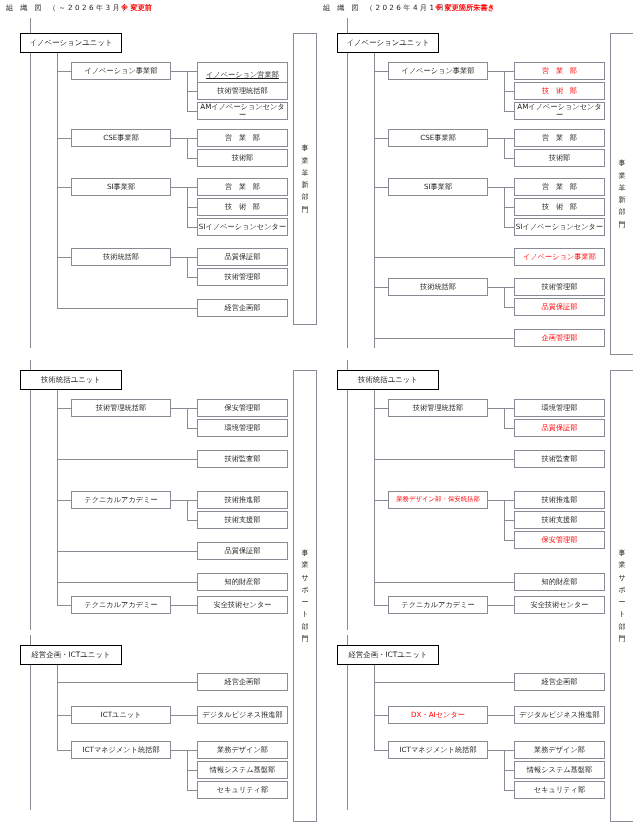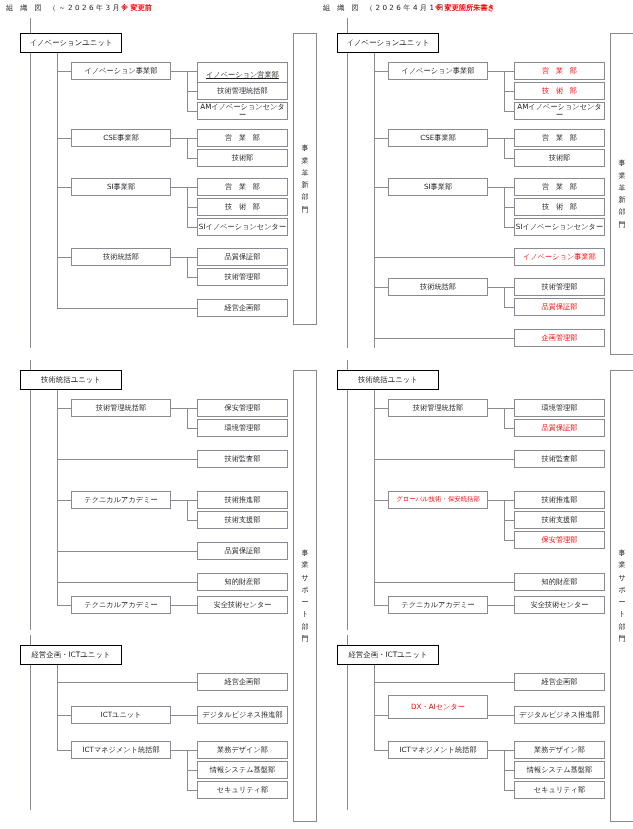--- a/index.html
+++ b/index.html
@@ -277,21 +277,21 @@
       <div class="ln v" style="left:187px;top:48px;height:20px;"></div>
       <div class="ln h" style="left:187px;top:48px;width:10px;"></div>
       <div class="ln h" style="left:187px;top:68px;width:10px;"></div>
       <div class="node" style="left:197px;top:39px;width:91px;height:18px;">環境管理部</div>
       <div class="node red" style="left:197px;top:59px;width:91px;height:18px;">品質保証部</div>
 
       <div class="ln h" style="left:57px;top:99px;width:140px;"></div>
       <div class="node" style="left:197px;top:90px;width:91px;height:18px;">技術監査部</div>
 
       <div class="ln h" style="left:57px;top:140px;width:14px;"></div>
-      <div class="node red" style="left:71px;top:131px;width:100px;height:18px;font-size:6.4px;">グローバル技術・保安統括部</div>
+      <div class="node red" style="left:71px;top:131px;width:100px;height:18px;font-size:6.4px;">業務デザイン部・保安統括部</div>
       <div class="ln h" style="left:171px;top:140px;width:16px;"></div>
       <div class="ln v" style="left:187px;top:140px;height:40px;"></div>
       <div class="ln h" style="left:187px;top:140px;width:10px;"></div>
       <div class="ln h" style="left:187px;top:160px;width:10px;"></div>
       <div class="ln h" style="left:187px;top:180px;width:10px;"></div>
       <div class="node" style="left:197px;top:131px;width:91px;height:18px;">技術推進部</div>
       <div class="node" style="left:197px;top:151px;width:91px;height:18px;">技術支援部</div>
       <div class="node red" style="left:197px;top:171px;width:91px;height:18px;">保安管理部</div>
 
       <div class="ln h" style="left:57px;top:222px;width:140px;"></div>
@@ -320,21 +320,21 @@
       <div class="spineL" style="left:30px;top:0;height:175px;"></div>
 
       <div class="unit" style="left:20px;top:10px;width:100px;height:18px;">経営企画・ICTユニット</div>
 
       <div class="spineL" style="left:57px;top:28px;height:87px;"></div>
 
       <div class="ln h" style="left:57px;top:47px;width:140px;"></div>
       <div class="node" style="left:197px;top:38px;width:91px;height:18px;">経営企画部</div>
 
       <div class="ln h" style="left:57px;top:80px;width:14px;"></div>
-      <div class="node red" style="left:71px;top:60px;width:100px;height:24px;">DX・AIセンター</div>
+      <div class="node red" style="left:71px;top:71px;width:100px;height:18px;">DX・AIセンター</div>
       <div class="ln h" style="left:171px;top:80px;width:26px;"></div>
       <div class="node" style="left:197px;top:71px;width:91px;height:18px;">デジタルビジネス推進部</div>
 
       <div class="ln h" style="left:57px;top:115px;width:14px;"></div>
       <div class="node" style="left:71px;top:106px;width:100px;height:18px;">ICTマネジメント統括部</div>
       <div class="ln h" style="left:171px;top:115px;width:16px;"></div>
       <div class="ln v" style="left:187px;top:115px;height:40px;"></div>
       <div class="ln h" style="left:187px;top:115px;width:10px;"></div>
       <div class="ln h" style="left:187px;top:135px;width:10px;"></div>
       <div class="ln h" style="left:187px;top:155px;width:10px;"></div>

